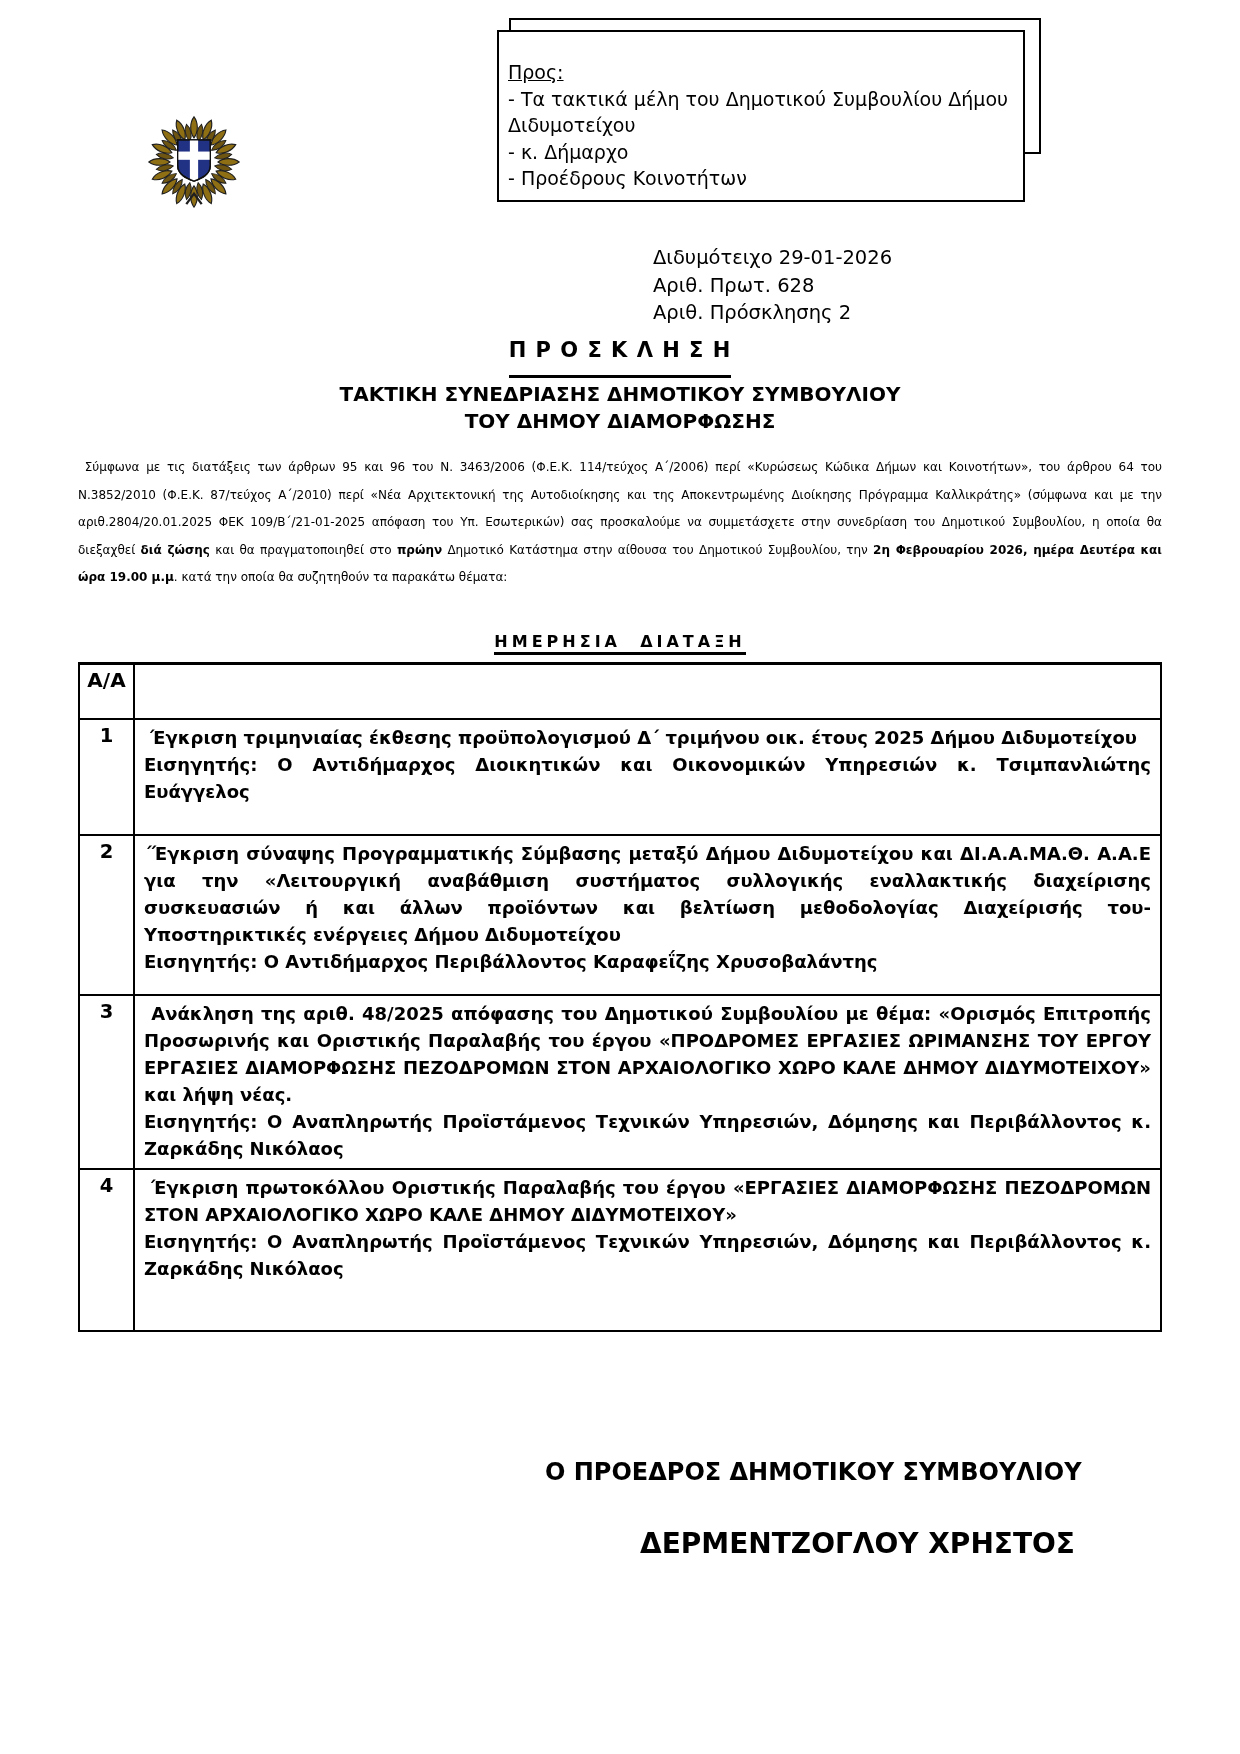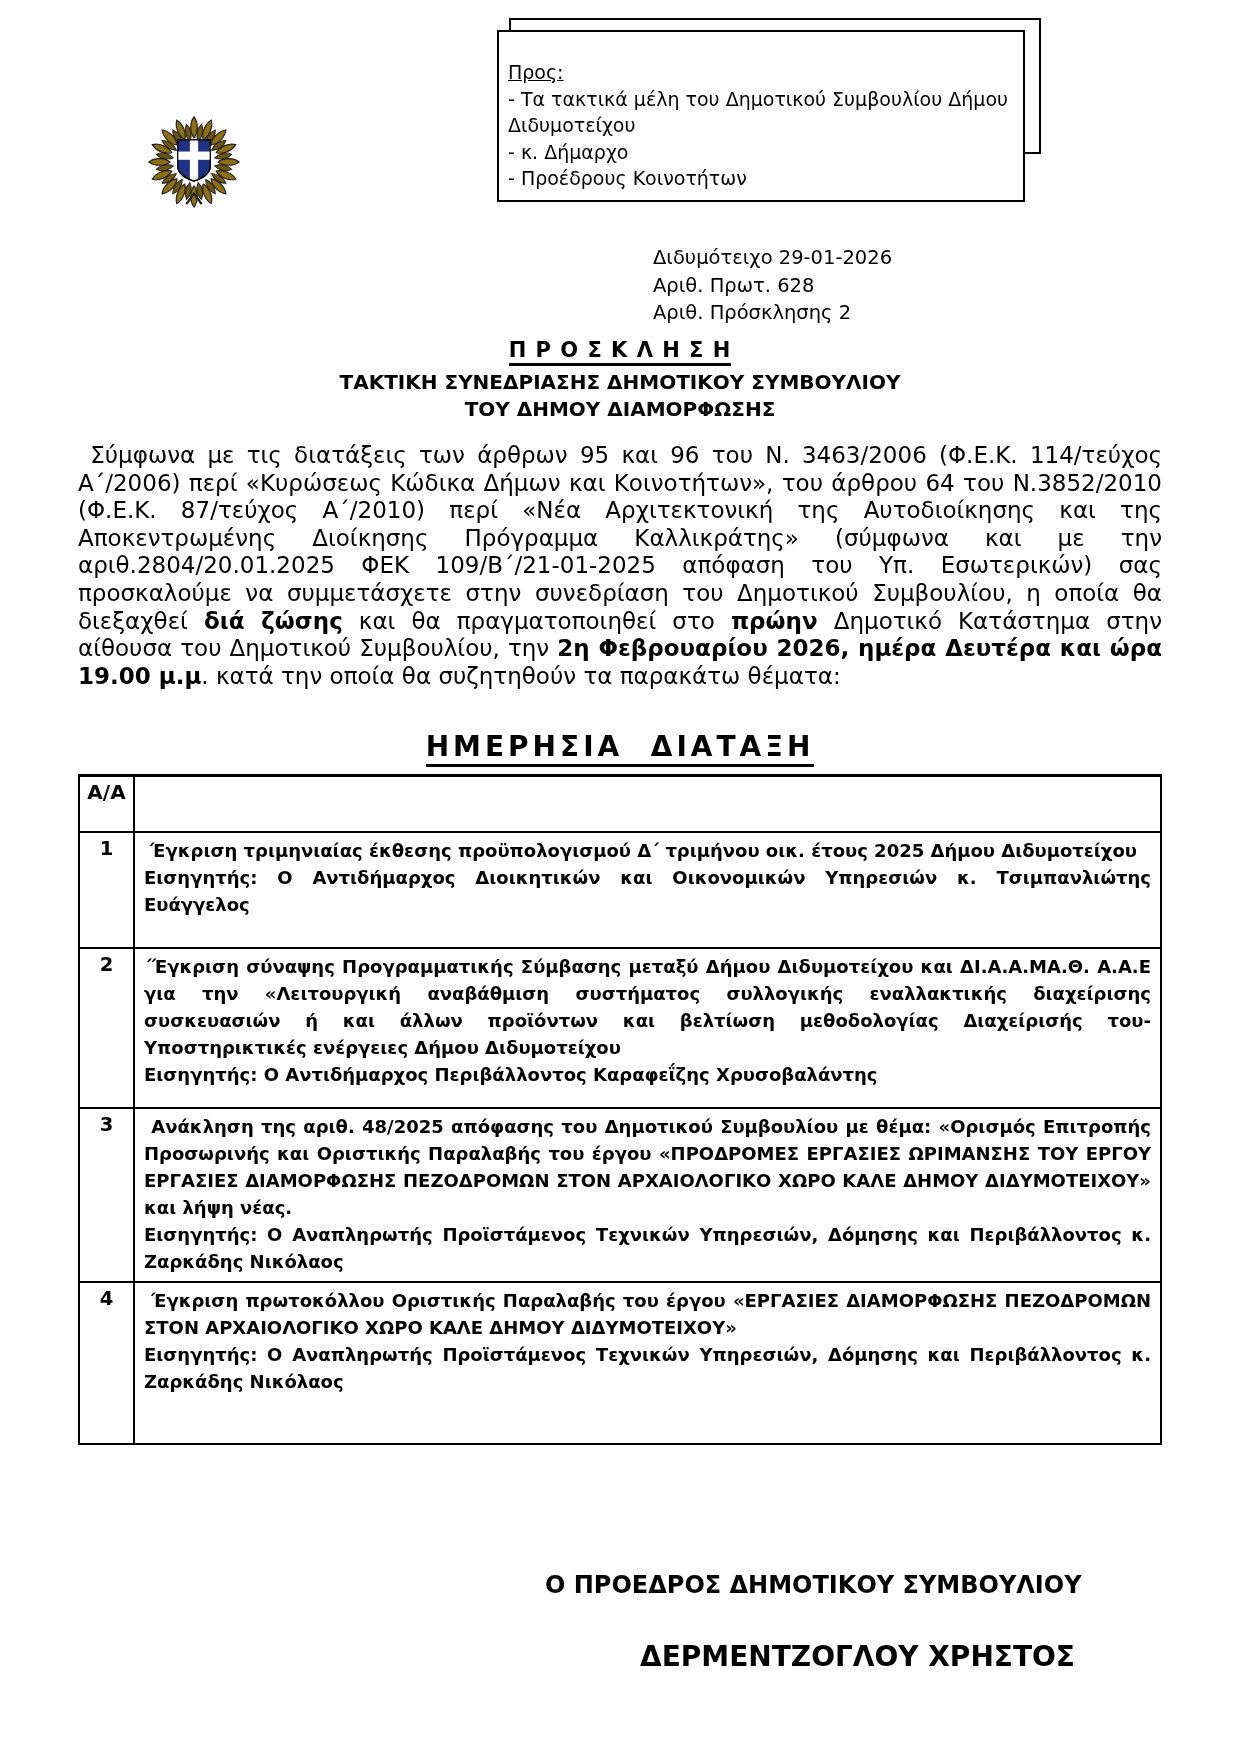--- a/index.html
+++ b/index.html
@@ -18,29 +18,29 @@
   .box-main{position:absolute;left:0;top:12px;width:506px;border:2px solid #000;background:#fff;padding:3px 9px 8px 9px;font-size:19px;line-height:26.5px;}
   .box-heading{text-decoration:underline;margin-top:24px;}
 
   .emblem{position:absolute;left:68px;top:112px;}
 
   .letterhead{position:absolute;left:20px;top:206px;font-size:19.5px;line-height:27.5px;white-space:nowrap;}
   .reference{position:absolute;left:575px;top:244px;font-size:19.5px;line-height:27.5px;white-space:nowrap;}
 
   
   .titles{text-align:center;margin-top:2px;}
-  .title-main{display:inline-block;font-size:21px;font-weight:bold;letter-spacing:1px;border-bottom:3px solid #000;padding-bottom:1px;margin-bottom:3px;}
+  .title-main{display:inline-block;font-size:21px;font-weight:bold;letter-spacing:1px;border-bottom:3px solid #000;padding-bottom:13px;margin-bottom:3px;}
   .title-sub{font-size:20px;font-weight:bold;line-height:27px;}
 
   
-  .intro{margin-top:19px;font-size:23px;line-height:27.6px;text-align:justify;}
+  .intro{margin-top:19px;font-size:12px;line-height:27.6px;text-align:justify;}
 
   
   .agenda-heading-wrap{text-align:center;margin-top:40px;}
-  .agenda-heading{display:inline-block;font-size:28px;font-weight:bold;letter-spacing:4px;border-bottom:3px solid #000;padding-bottom:1px;}
+  .agenda-heading{display:inline-block;font-size:16px;font-weight:bold;letter-spacing:4px;border-bottom:3px solid #000;padding-bottom:1px;}
 
   table.agenda{border-collapse:collapse;width:100%;margin-top:7px;table-layout:fixed;padding-left:12px;}
   table.agenda td,table.agenda th{border:2px solid #000;vertical-align:top;}
   table.agenda{border-top:3px solid #000;}
   col.c-num{width:55px;}
   .cell-num{text-align:center;font-weight:bold;font-size:19.5px;padding-top:4px;}
   .cell-body{padding:4px 9px 6px 9px;font-weight:bold;font-size:18px;line-height:27px;text-align:justify;}
   .cell-body p{margin:0;}
   .cell-body p.semi{font-weight:600;}
   .hrow{height:56px;}

